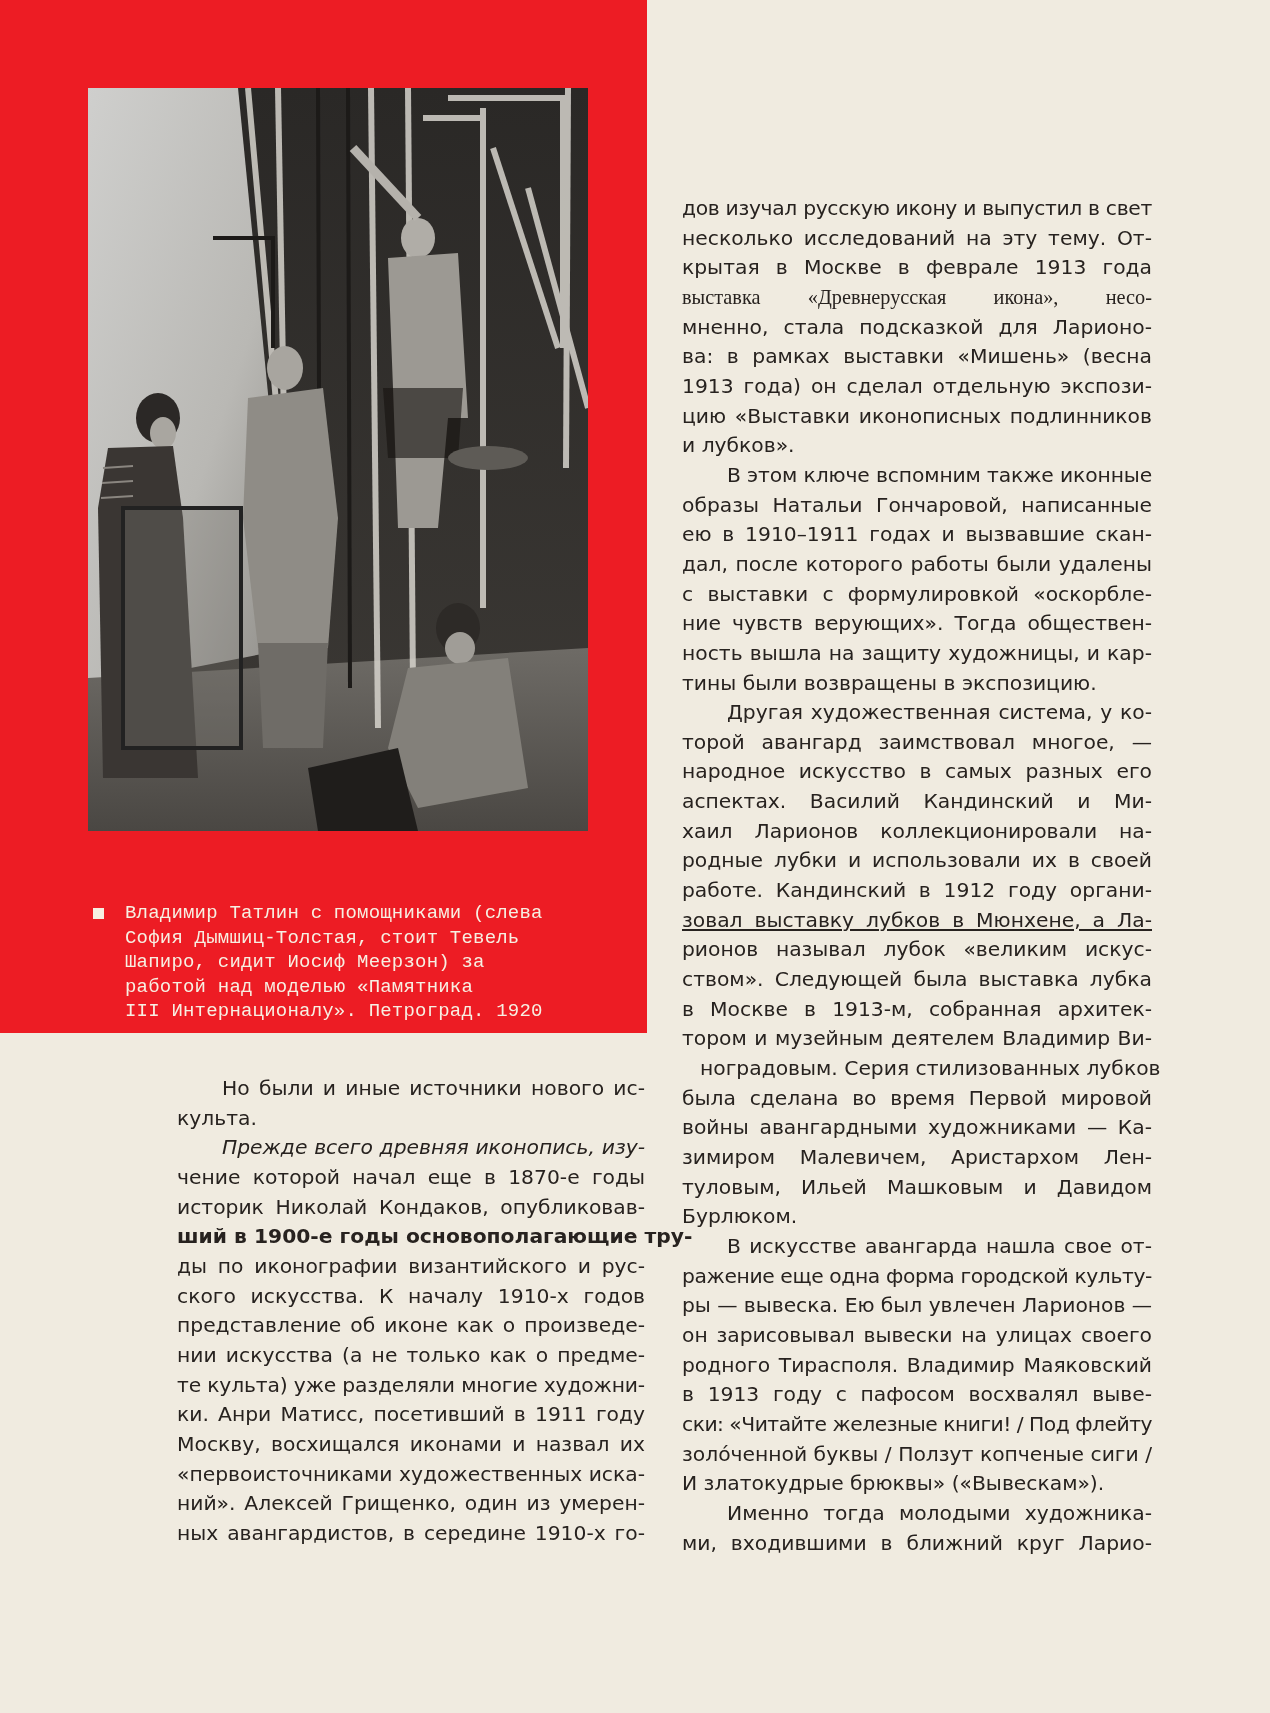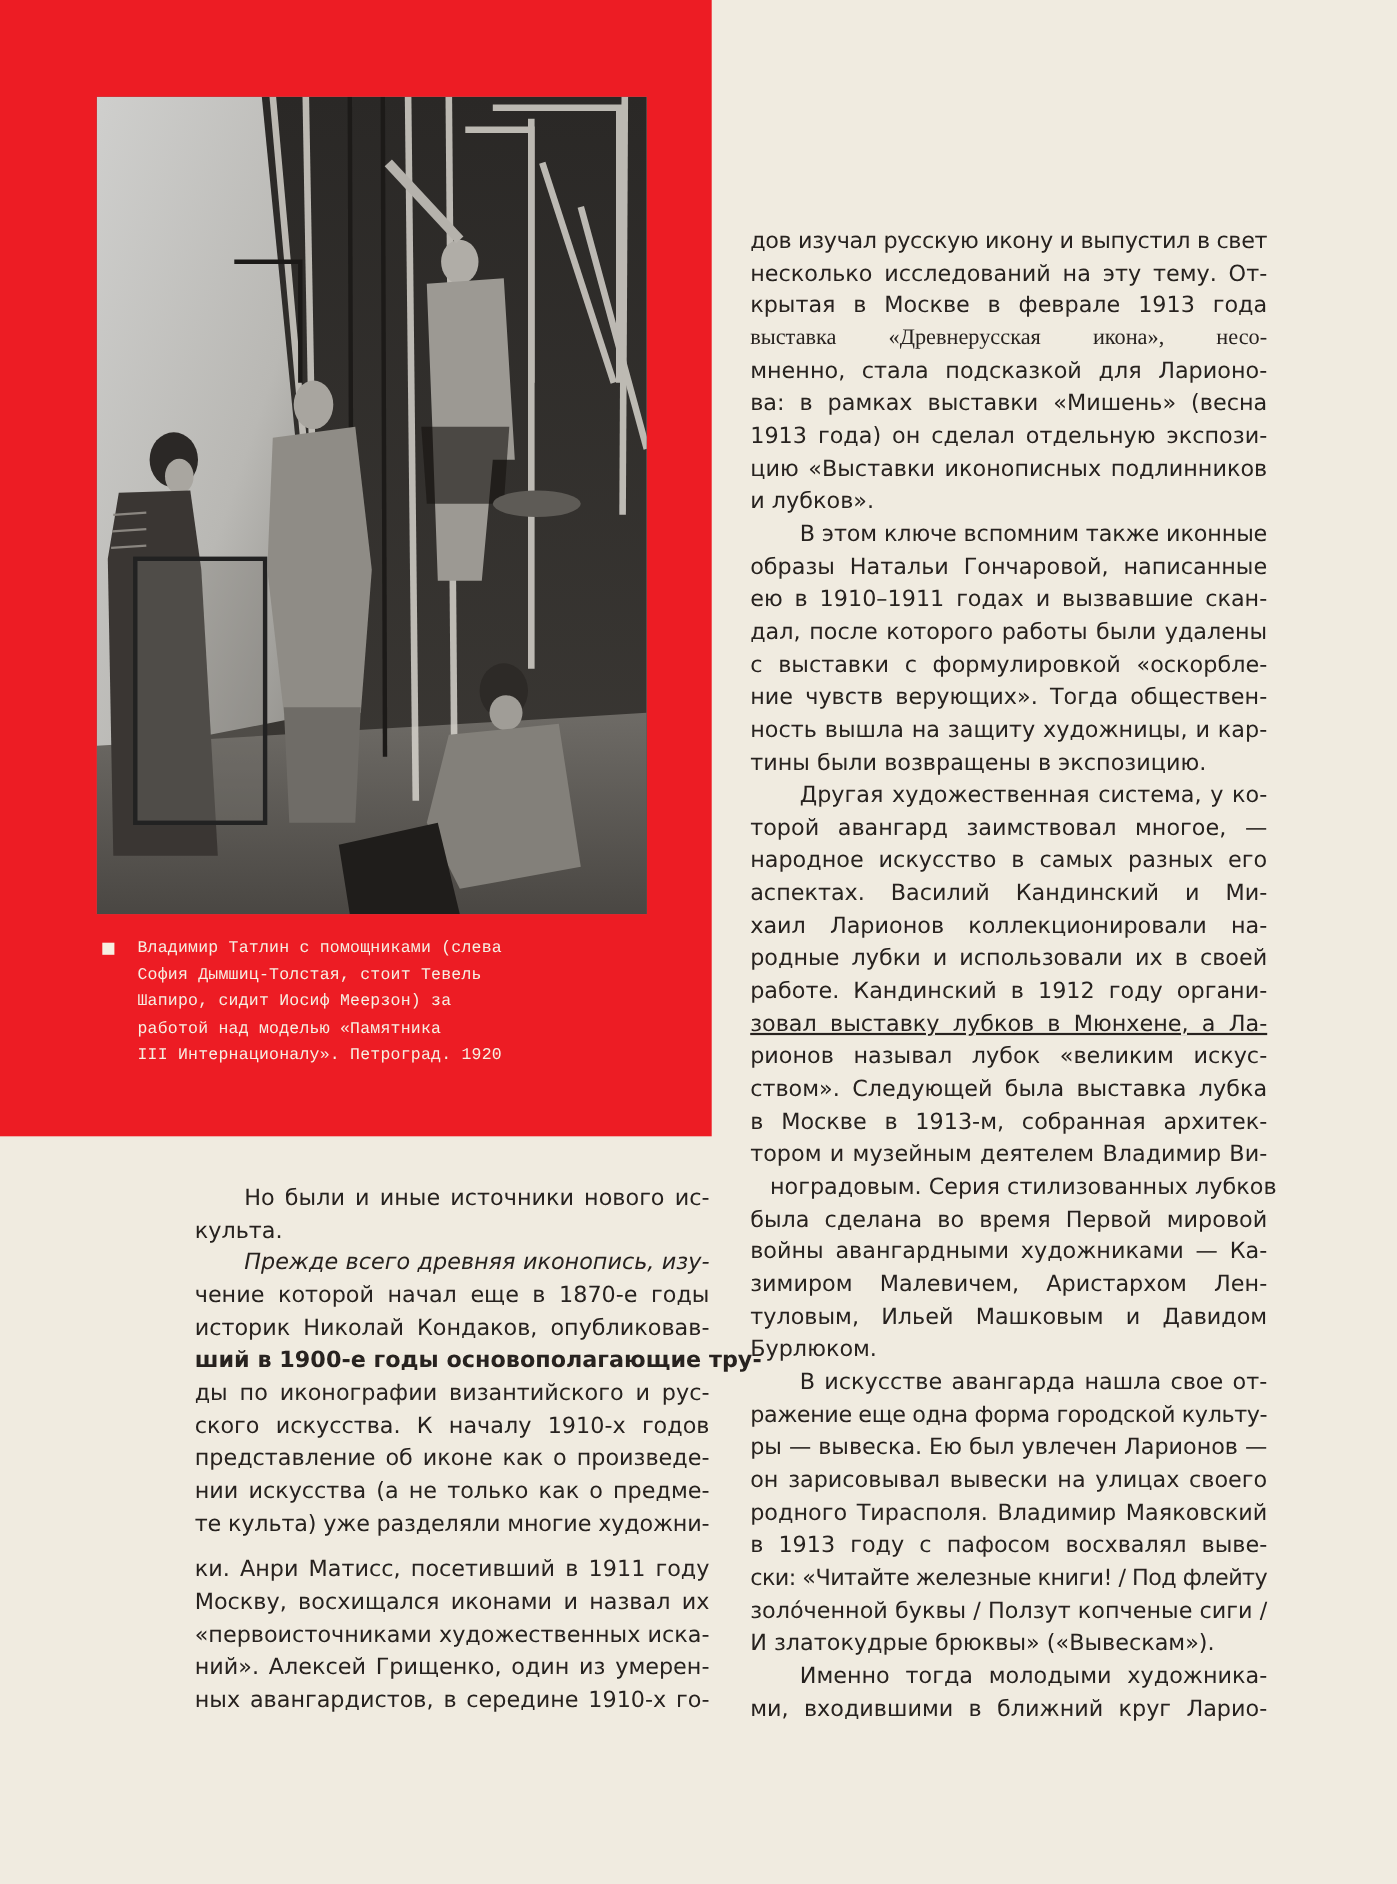--- a/index.html
+++ b/index.html
@@ -12,36 +12,36 @@
   .red-block {
     position: absolute; left: 0; top: 0; width: 647px; height: 1033px;
     background: #ED1C24;
   }
   .photo {
     position: absolute; left: 88px; top: 88px; width: 500px; height: 743px;
     background: #7a7772; overflow: hidden;
   }
   .photo svg { display: block; width: 100%; height: 100%; }
   .caption {
-    position: absolute; left: 92px; top: 850px; width: 520px;
+    position: absolute; left: 92px; top: 901px; width: 520px;
     font-family: "Liberation Mono", monospace;
-    font-size: 15px; line-height: 24.6px; color: #F7EFE2;
+    font-size: 19px; line-height: 24.6px; color: #F7EFE2;
     letter-spacing: 0.2px;
   }
   .caption .bullet {
     position: absolute; left: 1px; top: 7px; width: 11px; height: 11px; background: #F7EFE2;
   }
   .caption .lines { margin-left: 33px; }
   .caption .line { display: block; white-space: pre; }
   .column {
     position: absolute; font-size: 20.3px; line-height: 29.65px;
     color: #27221f; text-align: justify; hyphens: manual;
   }
   .col-left { left: 177px; top: 1074px; width: 468px; }
-  .col-right { left: 682px; top: 204px; width: 470px; }
+  .col-right { left: 682px; top: 194px; width: 470px; }
   .line-j {
     display: block; text-align: justify; text-align-last: justify; white-space: nowrap; overflow: visible;
   }
   .line-j.last { text-align-last: left; }
   .line-j.indent { text-indent: 45px; }
 </style>
 </head>
 <body>
 
 <div class="red-block"></div>
@@ -136,21 +136,21 @@
     <span class="line-j last" style="white-space: nowrap;">культа.</span>
     <span class="line-j indent" style="white-space: nowrap; font-style: italic;">Прежде всего древняя иконопись, изу-</span>
     <span class="line-j" style="white-space: nowrap;">чение которой начал еще в 1870-е годы</span>
     <span class="line-j" style="white-space: nowrap;">историк Николай Кондаков, опубликовав-</span>
     <span class="line-j" style="white-space: nowrap; font-weight: bold;">ший в 1900-е годы основополагающие тру-</span>
     <span class="line-j" style="white-space: nowrap;">ды по иконографии византийского и рус-</span>
     <span class="line-j" style="white-space: nowrap;">ского искусства. К началу 1910-х годов</span>
     <span class="line-j" style="white-space: nowrap;">представление об иконе как о произведе-</span>
     <span class="line-j" style="white-space: nowrap;">нии искусства (а не только как о предме-</span>
     <span class="line-j" style="white-space: nowrap; letter-spacing: -0.15625px;">те культа) уже разделяли многие художни-</span>
-    <span class="line-j" style="white-space: nowrap; margin-top: 12px;">ки. Анри Матисс, посетивший в 1911 году</span>
+    <span class="line-j" style="white-space: nowrap;">ки. Анри Матисс, посетивший в 1911 году</span>
     <span class="line-j" style="white-space: nowrap;">Москву, восхищался иконами и назвал их</span>
     <span class="line-j" style="white-space: nowrap;">«первоисточниками художественных иска-</span>
     <span class="line-j" style="white-space: nowrap;">ний». Алексей Грищенко, один из умерен-</span>
     <span class="line-j" style="white-space: nowrap;">ных авангардистов, в середине 1910-х го-</span>
   </div>
 <div class="column col-right" id="col-right">
     <span class="line-j" style="white-space: nowrap; letter-spacing: -0.317336px;">дов изучал русскую икону и выпустил в свет</span>
     <span class="line-j" style="white-space: nowrap;">несколько исследований на эту тему. От-</span>
     <span class="line-j" style="white-space: nowrap;">крытая в Москве в феврале 1913 года</span>
     <span class="line-j" style="white-space: nowrap; font-family: Liberation Serif, serif;">выставка «Древнерусская икона», несо-</span>

